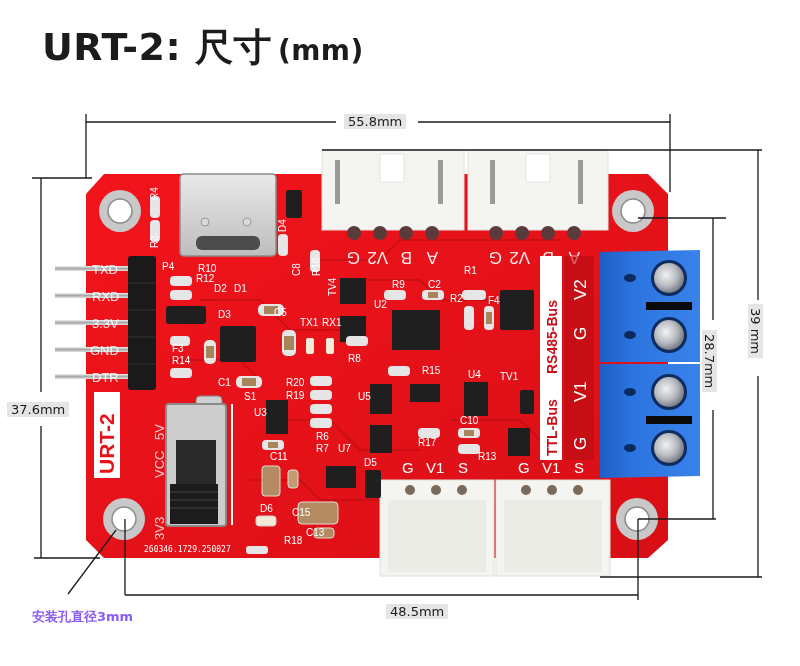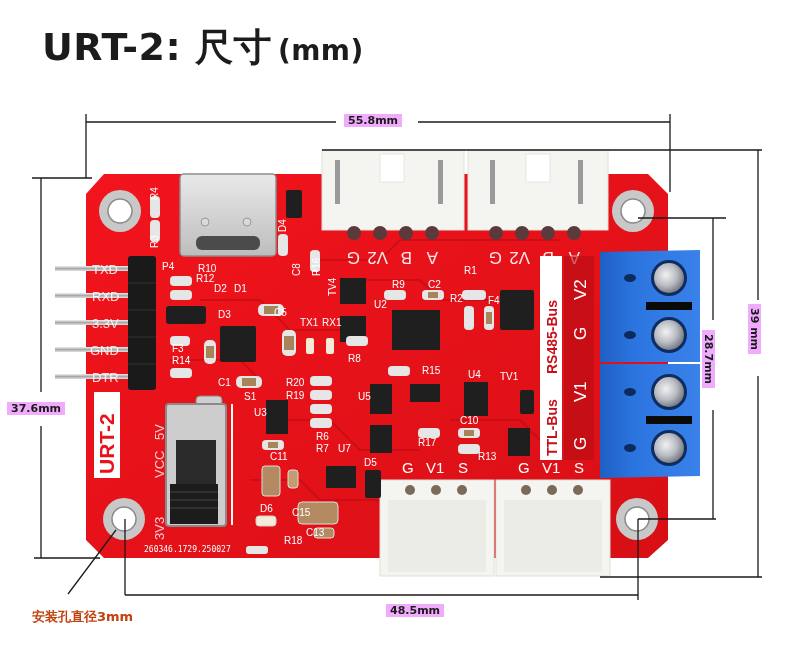--- a/index.html
+++ b/index.html
@@ -1,21 +1,21 @@
 <!DOCTYPE html>
 <html><head>
 <meta charset="utf-8">
 <style>
   html, body { margin:0; padding:0; background:#ffffff; }
   body { width:800px; height:666px; position:relative; overflow:hidden; font-family:"DejaVu Sans", sans-serif; }
   .title { position:absolute; left:42px; top:22px; font-family:"DejaVu Sans", sans-serif; font-weight:bold; font-size:38px; color:#1c1c1c; letter-spacing:0.5px; white-space:nowrap; }
   .title .unit { font-size:28px; margin-left:6px; }
-  .dim-label { position:absolute; font-family:"DejaVu Sans", sans-serif; font-weight:bold; font-size:11px; color:#1a1a1a; background:#f0abfc; padding:0 4px; white-space:nowrap; }
+  .dim-label { position:absolute; font-family:"DejaVu Sans", sans-serif; font-weight:normal; font-size:13px; color:#1a1a1a; background:#e5e5e5; padding:0 4px; white-space:nowrap; }
   .vert { writing-mode:vertical-rl; padding:4px 0; }
-  .note { position:absolute; left:32px; top:608px; font-size:13px; font-weight:bold; color:#c2410c; white-space:nowrap; }
+  .note { position:absolute; left:32px; top:608px; font-size:13px; font-weight:bold; color:#8b5cf6; white-space:nowrap; }
   svg.board { position:absolute; left:0; top:0; }
   .silk { font-family:"Liberation Sans", sans-serif; fill:#ffffff; }
   .silk-dark { font-family:"Liberation Sans", sans-serif; fill:#ffffff; font-weight:bold; }
 </style>
 </head>
 <body>
 
 <div class="title">
   <span>URT-2: 尺寸</span><span class="unit">(mm)</span>
 </div>

